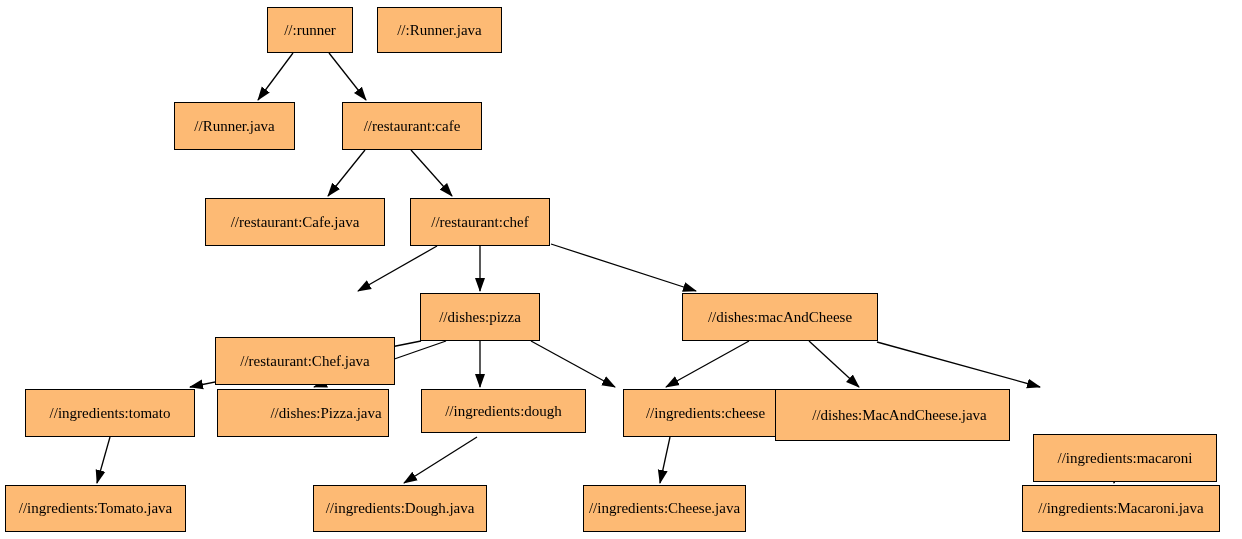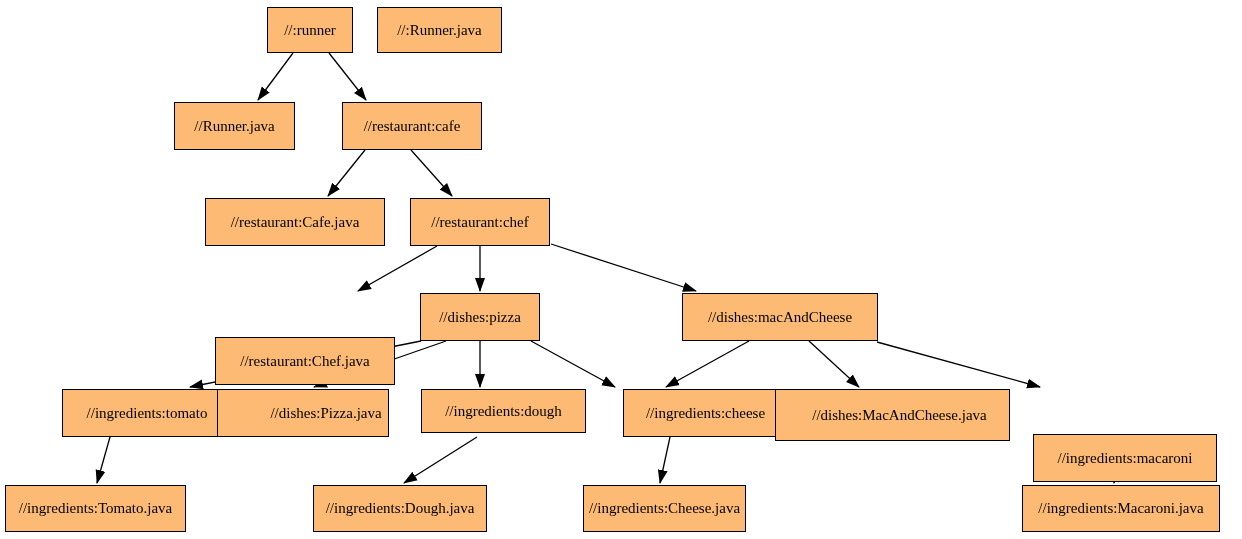--- a/index.html
+++ b/index.html
@@ -40,21 +40,21 @@
   
   .n0  { left: 267px;  top: 7px;   width: 86px;  height: 46px; }
   .n1  { left: 377px;  top: 7px;   width: 125px; height: 46px; }
   .n2  { left: 174px;  top: 102px; width: 121px; height: 48px; }
   .n3  { left: 318px;  top: 102px; width: 140px; height: 48px; margin-left: 24px; }
   .n4  { left: 205px;  top: 198px; width: 180px; height: 48px; }
   .n5  { left: 410px;  top: 198px; width: 140px; height: 48px; }
   .n6  { left: 215px;  top: 293px; width: 180px; height: 48px; margin-top: 44px; }
   .n7  { left: 420px;  top: 293px; width: 120px; height: 48px; }
   .n8  { left: 682px;  top: 293px; width: 196px; height: 48px; }
-  .n9  { left: 25px;   top: 389px; width: 170px; height: 48px; margin-left: 37px; }
+  .n9  { left: 25px;   top: 389px; width: 170px; height: 48px; }
   .n10 { left: 217px;  top: 389px; width: 172px; height: 48px; padding-left: 46px; }
   .n11 { left: 421px;  top: 389px; width: 165px; height: 44px; }
   .n12 { left: 585px;  top: 389px; width: 165px; height: 48px; margin-left: 38px; }
   .n13 { left: 775px;  top: 389px; width: 235px; height: 52px; padding-left: 14px; }
   .n14 { left: 1033px; top: 389px; width: 184px; height: 48px; margin-top: 45px; }
   .n15 { left: 5px;    top: 485px; width: 181px; height: 47px; }
   .n16 { left: 313px;  top: 485px; width: 174px; height: 47px; }
   .n17 { left: 583px;  top: 485px; width: 163px; height: 47px; }
   .n18 { left: 1022px; top: 485px; width: 198px; height: 47px; }
   .edge { stroke: #000000; stroke-width: 1.3; }

